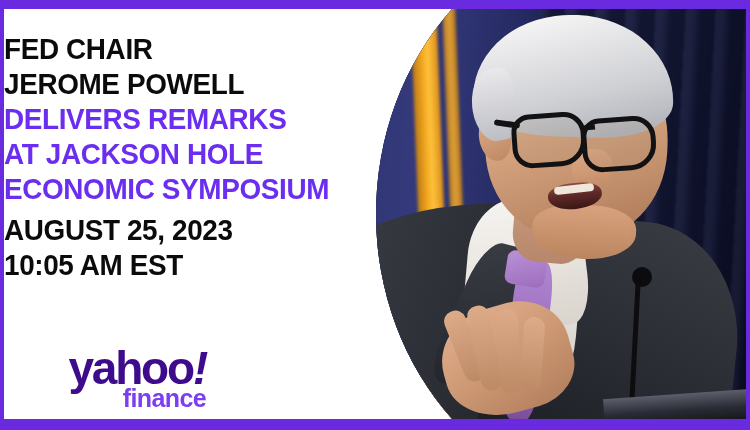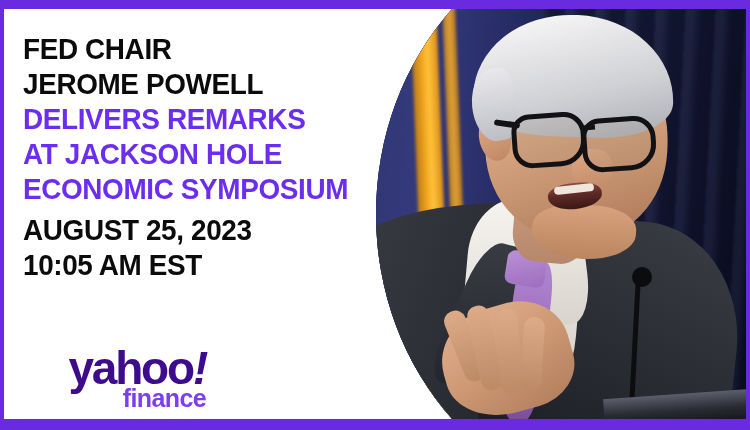--- a/index.html
+++ b/index.html
@@ -238,21 +238,21 @@
   }
   .podium{
     position:absolute; left:258px; bottom:-6px; width:180px; height:32px;
     background:linear-gradient(180deg,#5c5e6b,#2a2c36 50%,#131419);
     transform:rotate(-4deg);
   }
 
   
   #text-block{
     position:absolute;
-    left:19px; top:22px;
+    left:0; top:22px;
     width:380px;
   }
   .line{
     font-family:"Liberation Sans", sans-serif;
     font-weight:bold;
     font-size:30px;
     line-height:35px;
     letter-spacing:-0.4px;
     white-space:nowrap;
     transform:scaleX(.93);

